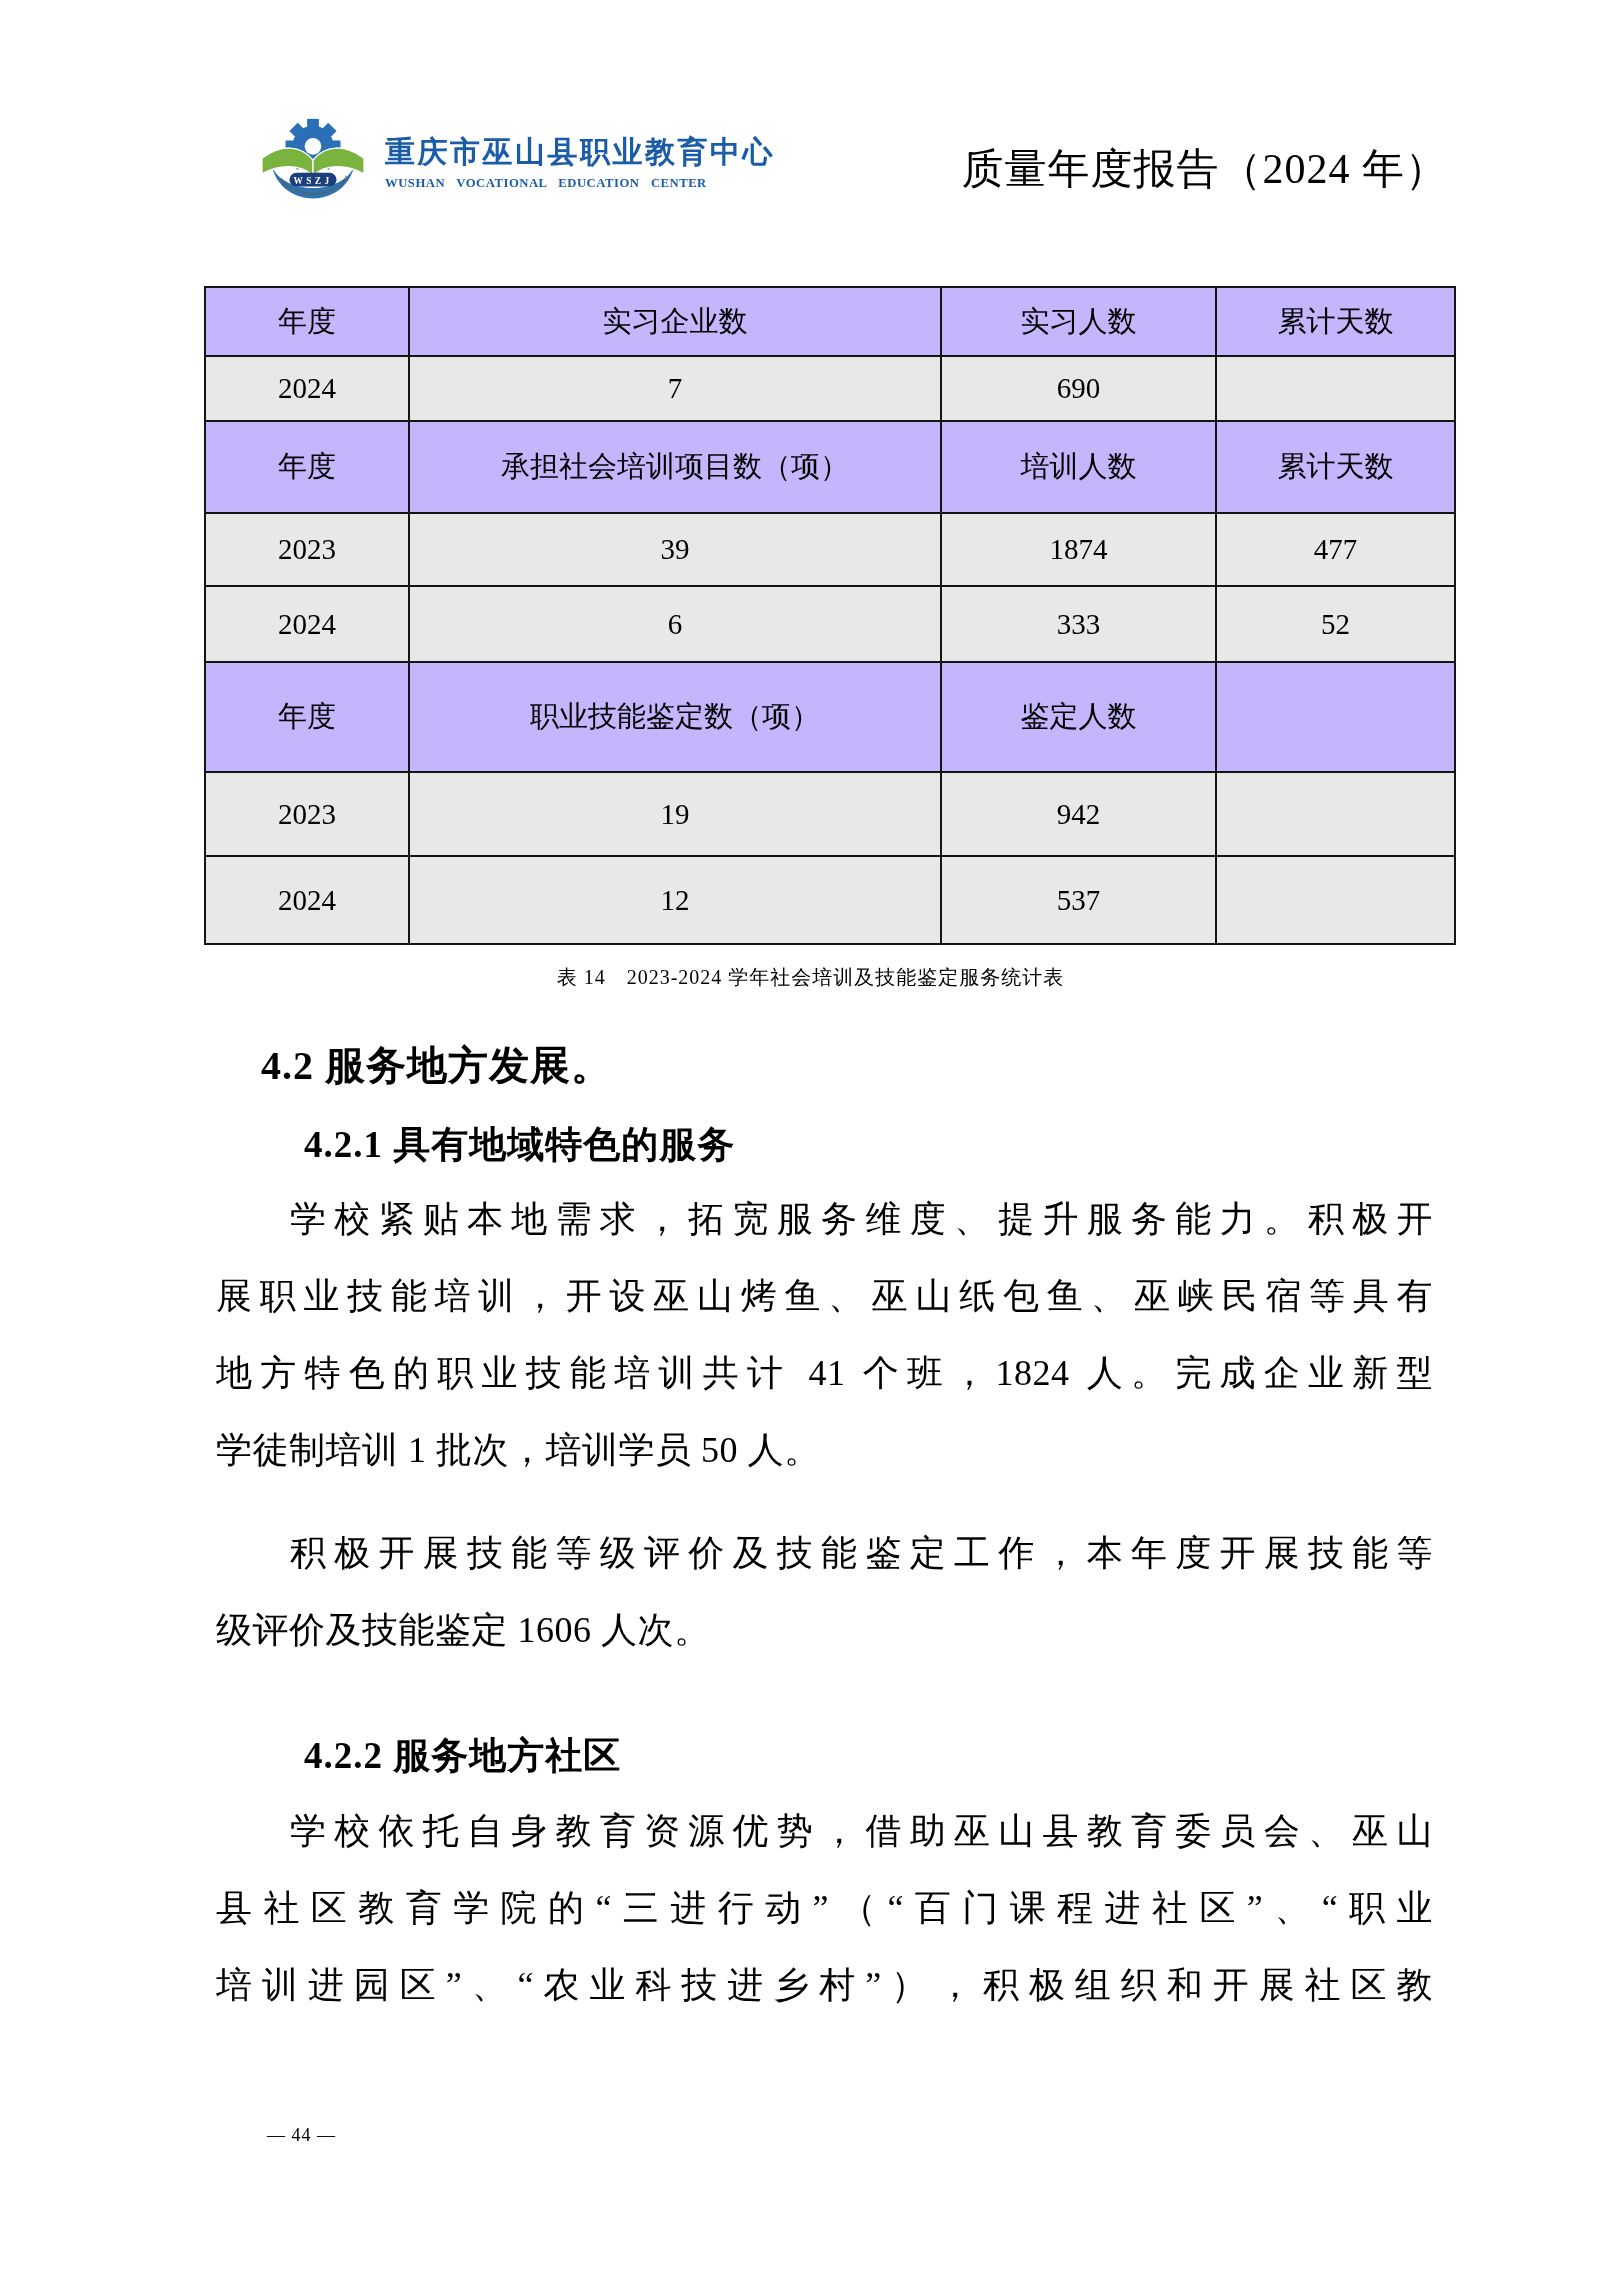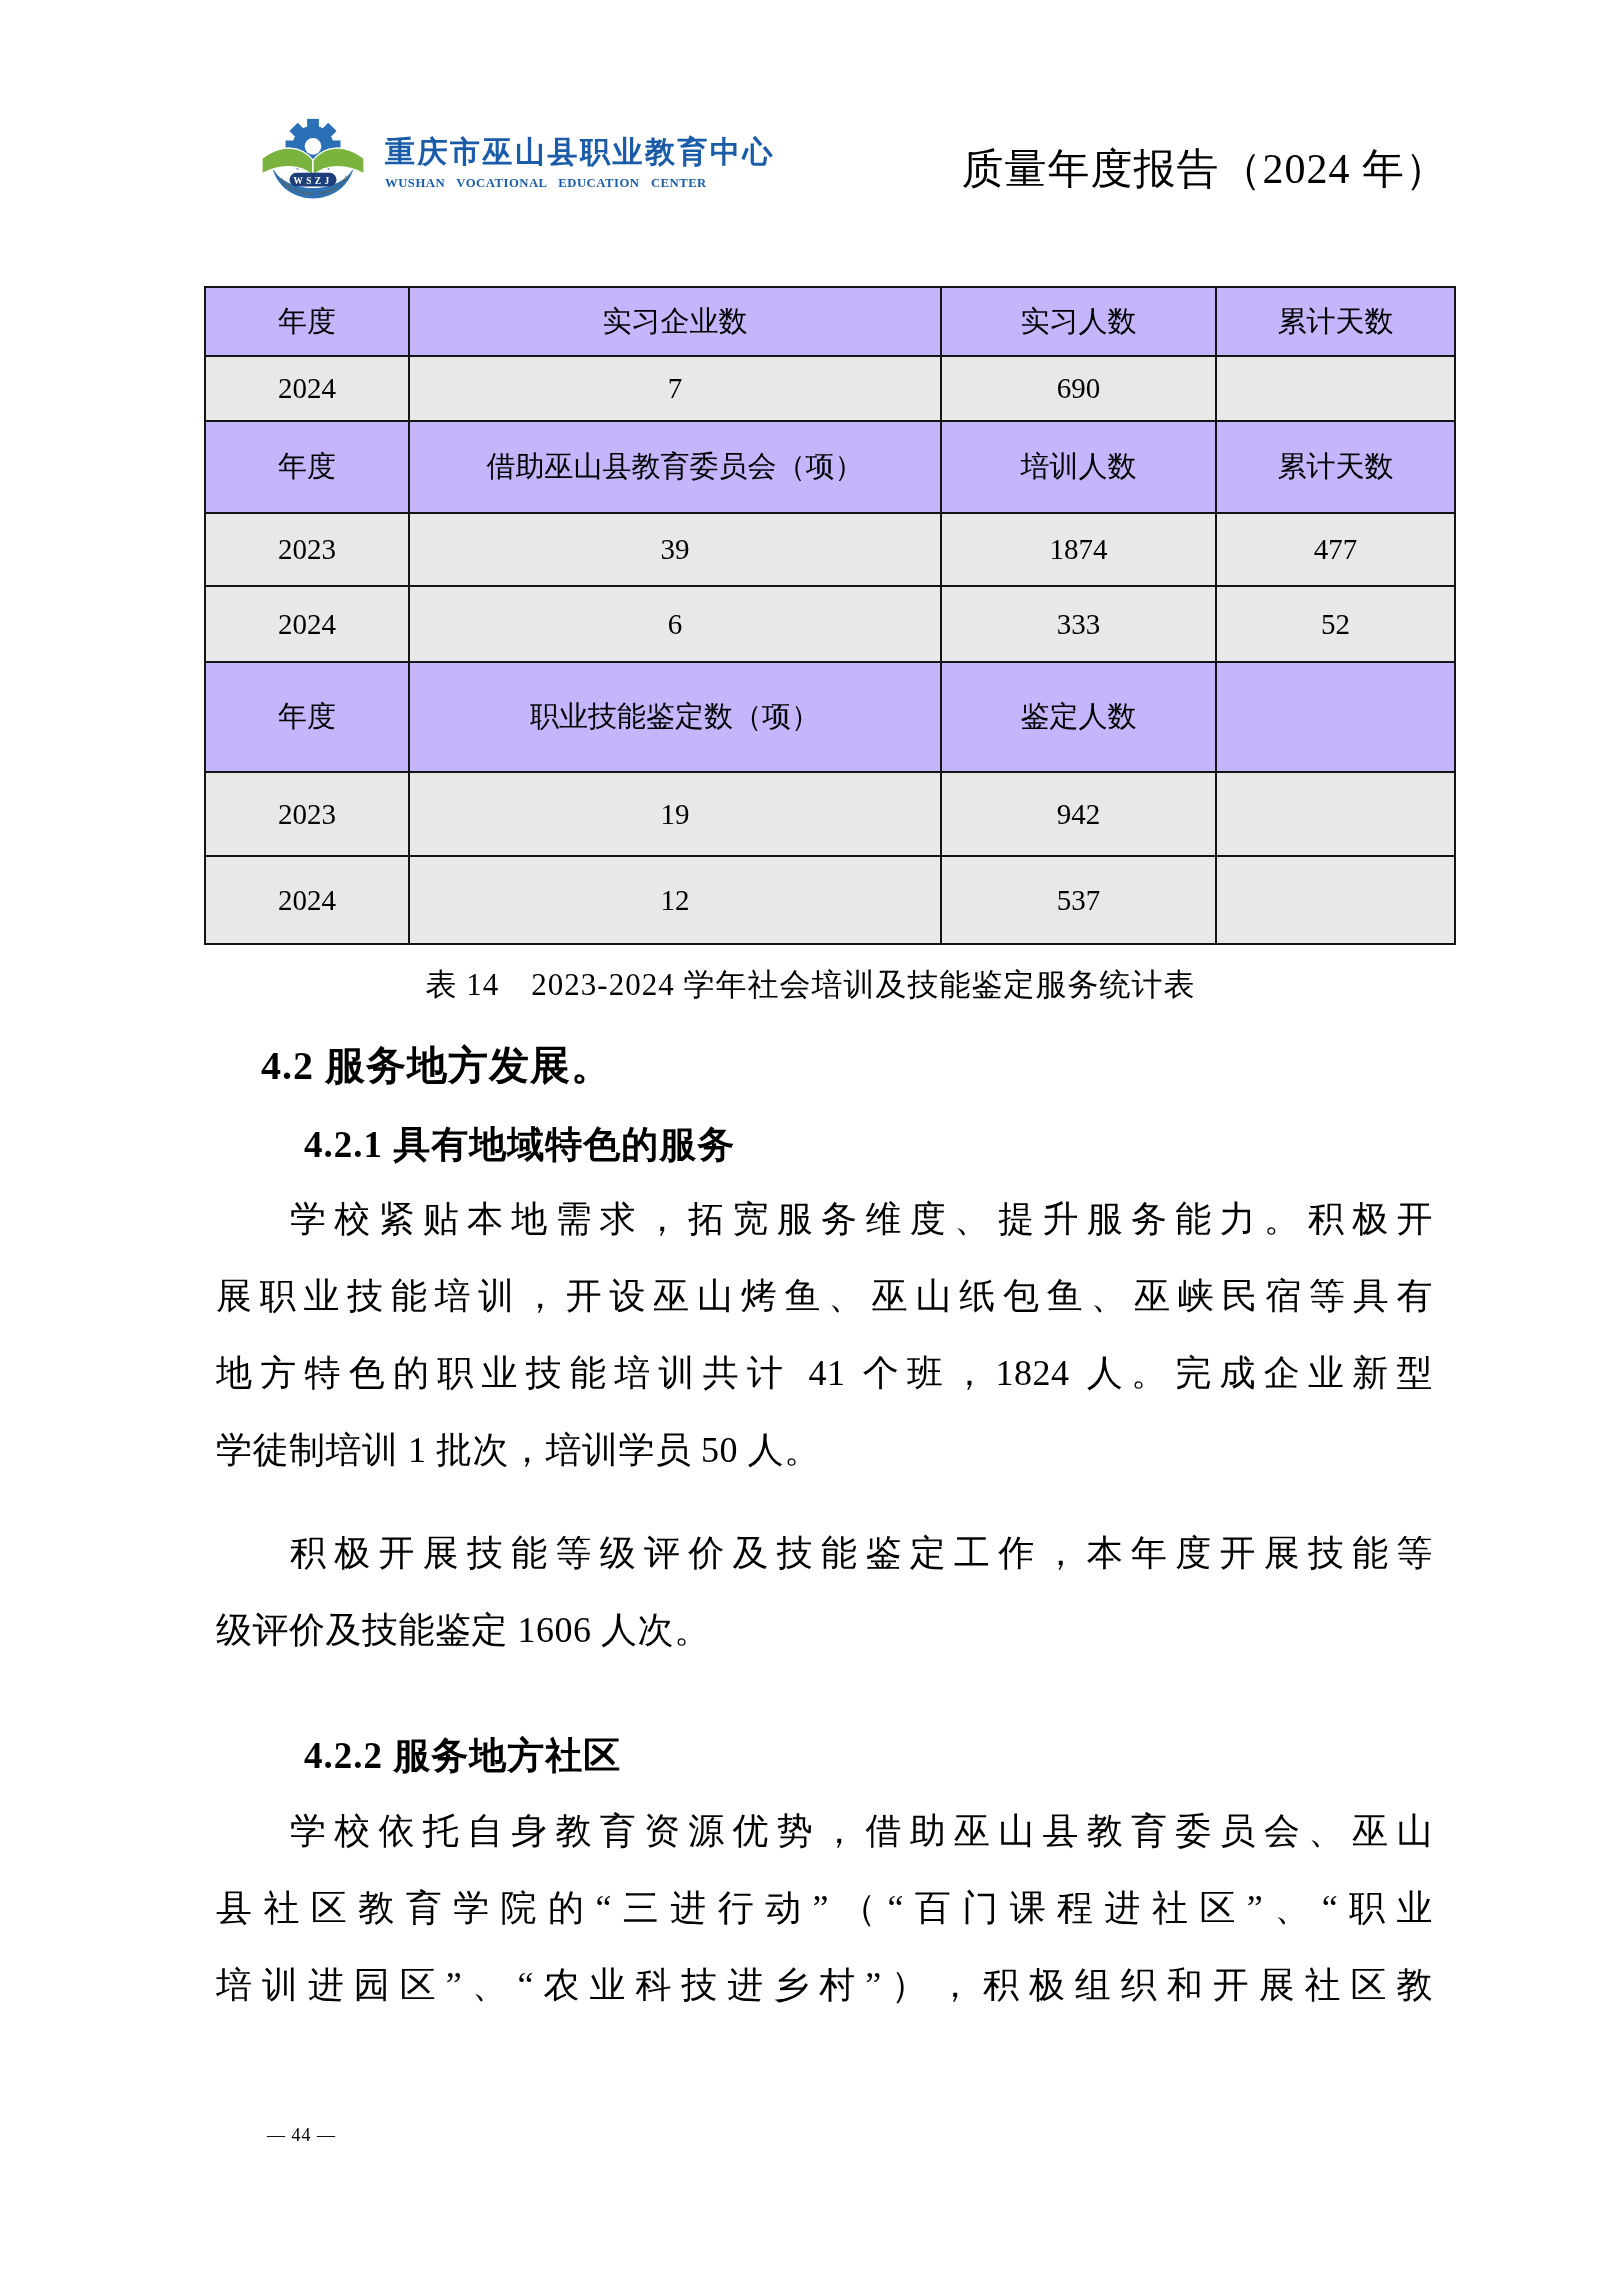--- a/index.html
+++ b/index.html
@@ -36,21 +36,21 @@
   tbody tr:nth-child(2) { height:65px; }
   tbody tr:nth-child(3) { height:92px; }
   tbody tr:nth-child(4) { height:73px; }
   tbody tr:nth-child(5) { height:76px; }
   tbody tr:nth-child(6) { height:110px; }
   tbody tr:nth-child(7) { height:84px; }
   tbody tr:nth-child(8) { height:88px; }
 
   .table-caption {
     position:absolute; left:0; top:964px; width:100%; text-align:center;
-    font-size:31px; letter-spacing:1px;
+    font-size:20px; letter-spacing:1px;
   }
 
   
   .content { position:absolute; left:216px; top:1034px; width:1217px; }
   .h-42 {
     font-size:40px; font-weight:bold; line-height:63px; margin:0 0 0 45px;
     letter-spacing:1px;
   }
   .h-sub {
     font-size:37px; font-weight:bold; line-height:59px; margin:17.6px 0 0 88px;
@@ -134,21 +134,21 @@
         <td>累计天数</td>
       </tr>
       <tr class="data">
         <td>2024</td>
         <td>7</td>
         <td>690</td>
         <td></td>
       </tr>
       <tr class="hdr">
         <td>年度</td>
-        <td>借助巫山县教育委员会（项）</td>
+        <td>承担社会培训项目数（项）</td>
         <td>培训人数</td>
         <td>累计天数</td>
       </tr>
       <tr class="data">
         <td>2023</td>
         <td>39</td>
         <td>1874</td>
         <td>477</td>
       </tr>
       <tr class="data">

